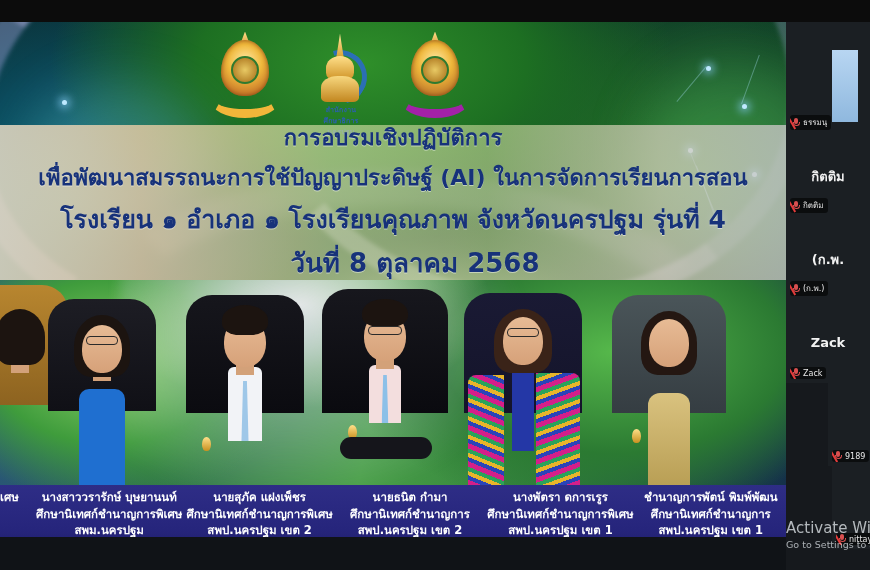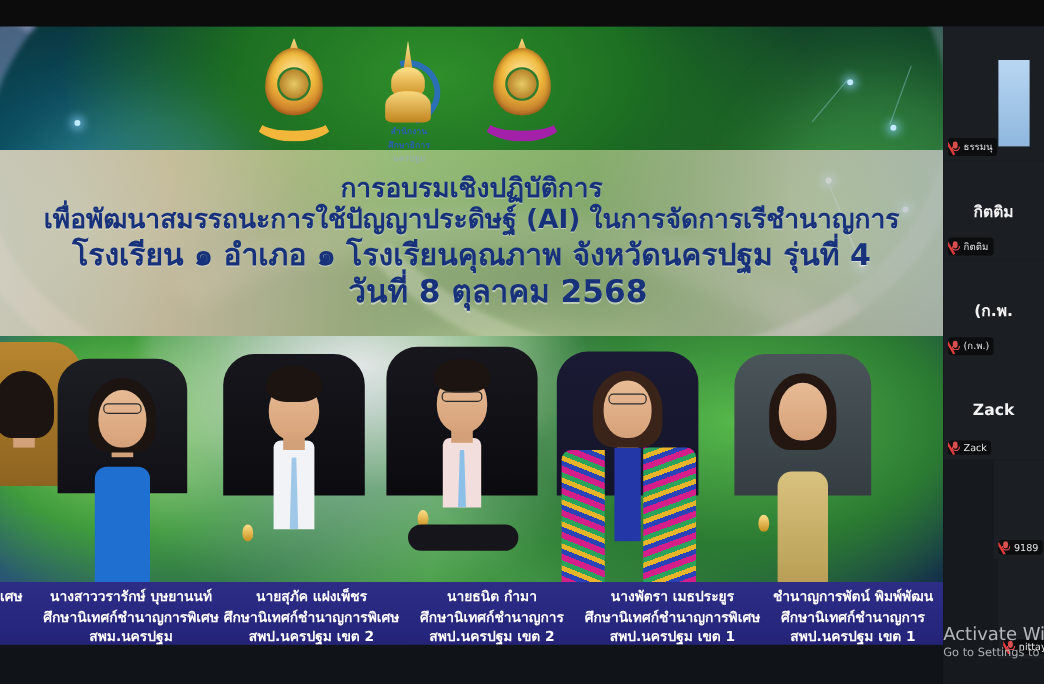--- a/index.html
+++ b/index.html
@@ -74,21 +74,21 @@
       border-left-color:transparent; border-bottom-color:transparent; transform:rotate(30deg); }
   .pag-word{ position:absolute; left:2px; top:70px; width:60px; text-align:center;
       font-size:7px; color:#2b5fae; font-weight:bold; letter-spacing:.2px; }
 
   
   #title-band{ position:absolute; left:0; top:103px; width:786px; height:155px;
     background:linear-gradient(90deg,
        rgba(230,218,196,.86) 0%, rgba(236,206,166,.80) 18%,
        rgba(205,220,160,.68) 42%, rgba(196,214,150,.62) 62%,
        rgba(214,206,188,.74) 84%, rgba(198,198,196,.80) 100%);
-    display:flex; flex-direction:column; align-items:center; justify-content:center; }
+    display:flex; flex-direction:column; align-items:center; justify-content:space-between; }
   .tline{ color:#17327a; font-weight:bold; text-align:center; line-height:1.22;
           text-shadow:0 1px 0 rgba(255,255,255,.45); white-space:nowrap; }
   .t1{ font-size:22px; }
   .t2{ font-size:22px; }
   .t3{ font-size:25px; }
   .t4{ font-size:26px;margin-left:44px; }
 
   
   #photos{ position:absolute; left:0; top:258px; width:786px; height:205px;
            overflow:hidden; }
@@ -204,21 +204,21 @@
       <div class="emblem purple">
         <div class="garuda-spire"></div>
         <div class="garuda-body"></div>
         <div class="garuda-inner"></div>
         <div class="garuda-wing"></div>
       </div>
     </div>
 
     <div id="title-band">
       <div class="tline t1">การอบรมเชิงปฏิบัติการ</div>
-      <div class="tline t2">เพื่อพัฒนาสมรรถนะการใช้ปัญญาประดิษฐ์ (AI) ในการจัดการเรีชำนาญการ</div>
+      <div class="tline t2">เพื่อพัฒนาสมรรถนะการใช้ปัญญาประดิษฐ์ (AI) ในการจัดการเรียนการสอน</div>
       <div class="tline t3">โรงเรียน ๑ อำเภอ ๑ โรงเรียนคุณภาพ  จังหวัดนครปฐม รุ่นที่ 4</div>
       <div class="tline t4">วันที่ 8 ตุลาคม 2568</div>
     </div>
 
     <div id="photos">
       <div class="photo-bg"></div>
       <div class="photo-haze"></div>
 
       <div class="person" style="left:-28px; width:96px; height:200px;">
         <div class="torso" style="width:96px; height:120px; background:linear-gradient(#b8862f,#8d6320);"></div>
@@ -305,21 +305,21 @@
         <div class="n1">นายสุภัค แฝงเพ็ชร</div>
         <div class="n2">ศึกษานิเทศก์ชำนาญการพิเศษ</div>
         <div class="n3">สพป.นครปฐม เขต 2</div>
       </div>
       <div class="namecol">
         <div class="n1">นายธนิต กำมา</div>
         <div class="n2">ศึกษานิเทศก์ชำนาญการ</div>
         <div class="n3">สพป.นครปฐม เขต 2</div>
       </div>
       <div class="namecol">
-        <div class="n1">นางพัตรา เมธประยูร</div>
+        <div class="n1">นางพัตรา ดการเรูร</div>
         <div class="n2">ศึกษานิเทศก์ชำนาญการพิเศษ</div>
         <div class="n3">สพป.นครปฐม เขต 1</div>
       </div>
       <div class="namecol">
         <div class="n1">ชำนาญการพัตน์ พิมพ์พัฒน</div>
         <div class="n2">ศึกษานิเทศก์ชำนาญการ</div>
         <div class="n3">สพป.นครปฐม เขต 1</div>
       </div>
     </div>
   </div>

